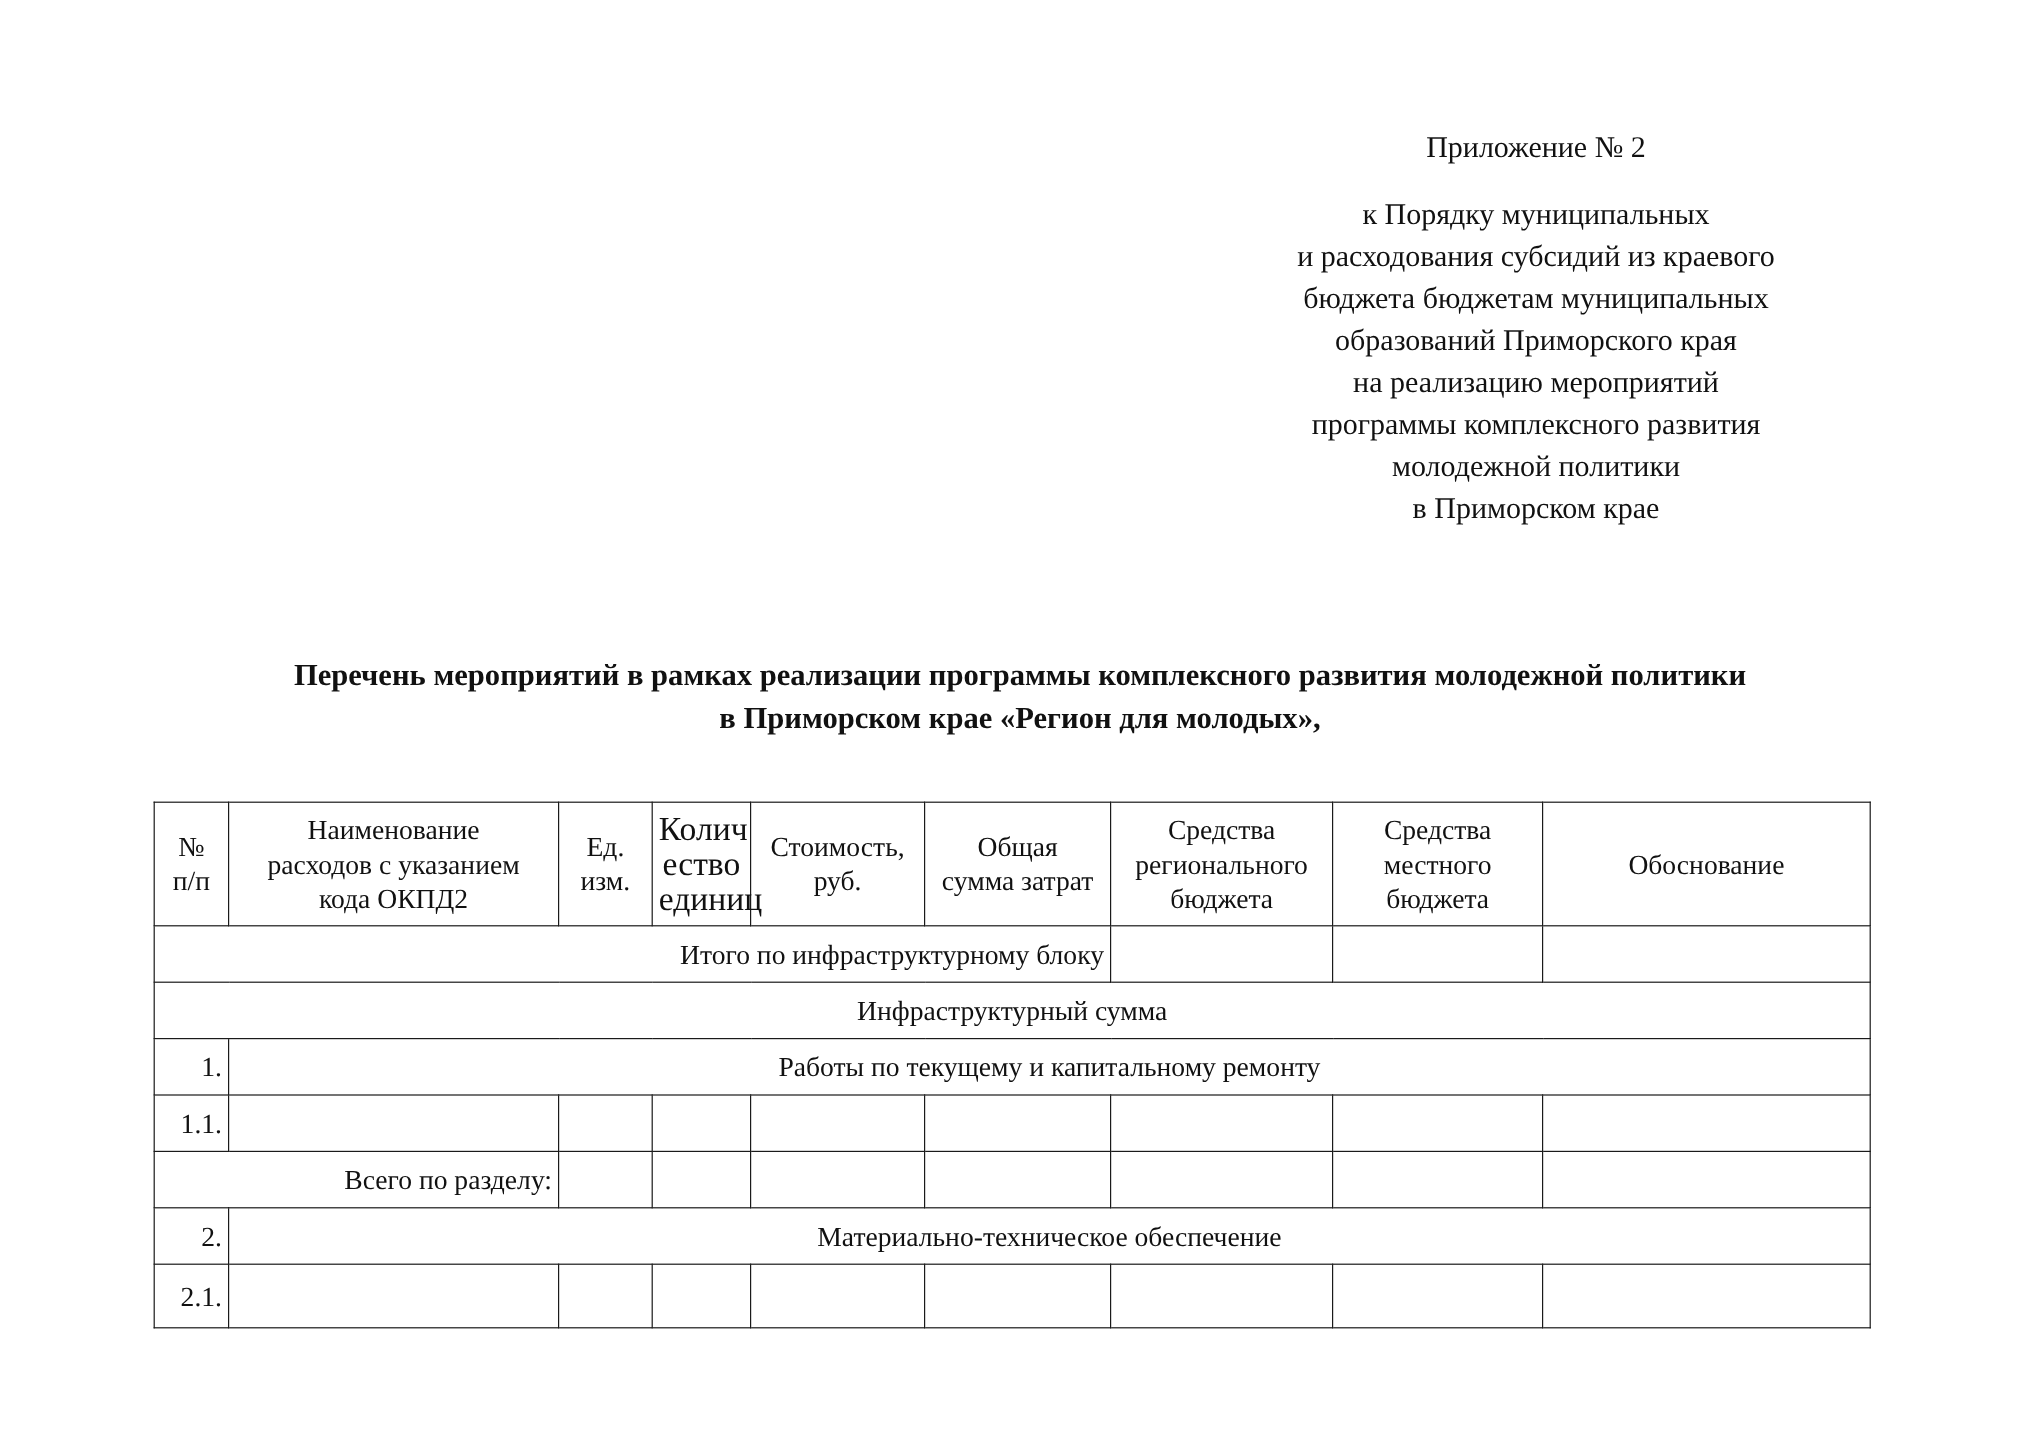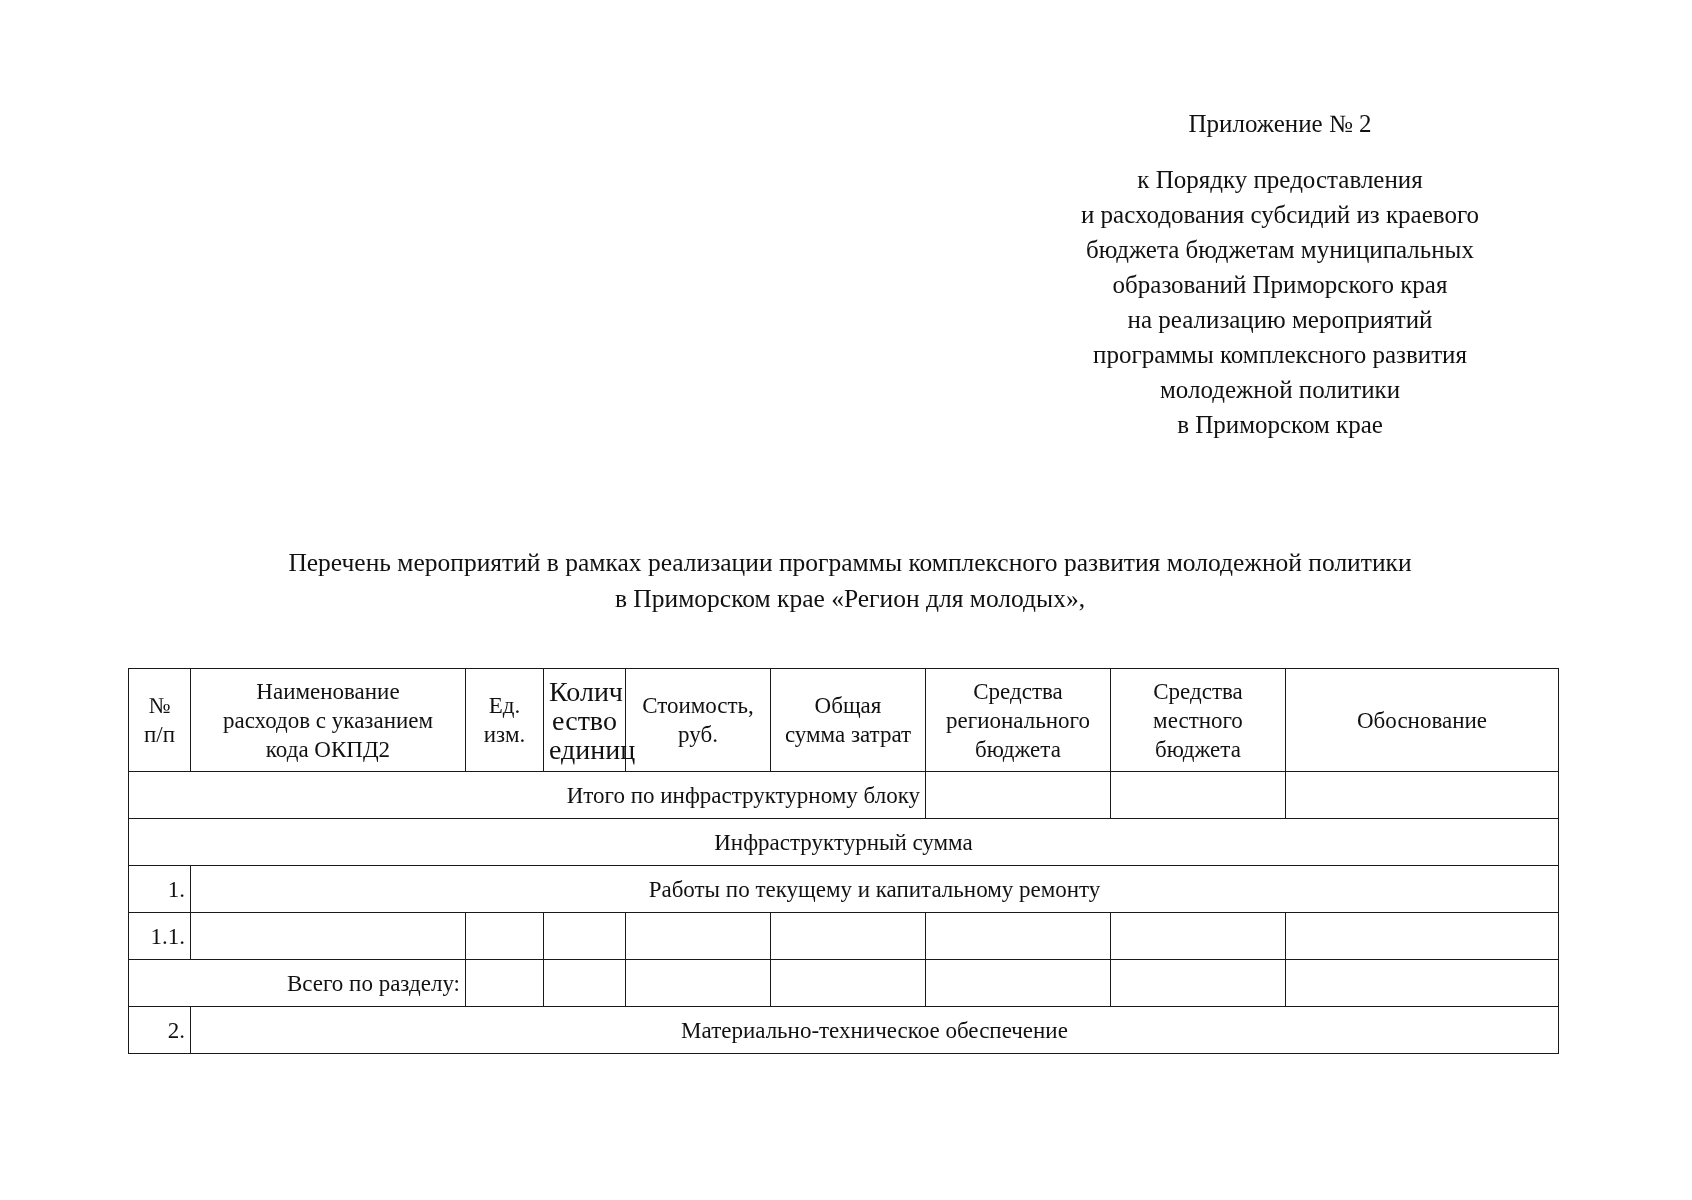--- a/index.html
+++ b/index.html
@@ -41,21 +41,21 @@
     white-space: nowrap;
   }
 
   
   .doc-title {
     position: absolute;
     top: 545px;
     left: 120px;
     width: 1460px;
     text-align: center;
-    font-weight: normal;
+    font-weight: bold;
     font-size: 25.5px;
     line-height: 36px;
   }
   .doc-title div { white-space: nowrap; }
 
   
   .table-wrap {
     position: absolute;
     top: 668px;
     left: 128px;
@@ -87,21 +87,21 @@
   .nowrap { white-space: nowrap; }
 </style>
 </head>
 <body>
 
 <div class="page">
 
   <div class="appendix-block">
     <div class="appendix-title">Приложение № 2</div>
     <div class="appendix-lines">
-      <div>к Порядку предоставления</div>
+      <div>к Порядку муниципальных</div>
       <div>и расходования субсидий из краевого</div>
       <div>бюджета бюджетам муниципальных</div>
       <div>образований Приморского края</div>
       <div>на реализацию мероприятий</div>
       <div>программы  комплексного развития</div>
       <div>молодежной политики</div>
       <div>в Приморском крае</div>
     </div>
   </div>
 
@@ -205,17 +205,28 @@
           <td></td>
           <td></td>
           <td></td>
         </tr>
 
         <tr class="row-tall">
           <td class="cell-left">2.</td>
           <td class="cell-center" colspan="8">Материально-техническое обеспечение</td>
         </tr>
 
+        <tr class="row-tall2">
+          <td class="cell-left">2.1.</td>
+          <td></td>
+          <td></td>
+          <td></td>
+          <td></td>
+          <td></td>
+          <td></td>
+          <td></td>
+          <td></td>
+        </tr>
       </tbody>
     </table>
   </div>
 
 </div>
 
 </body></html>

